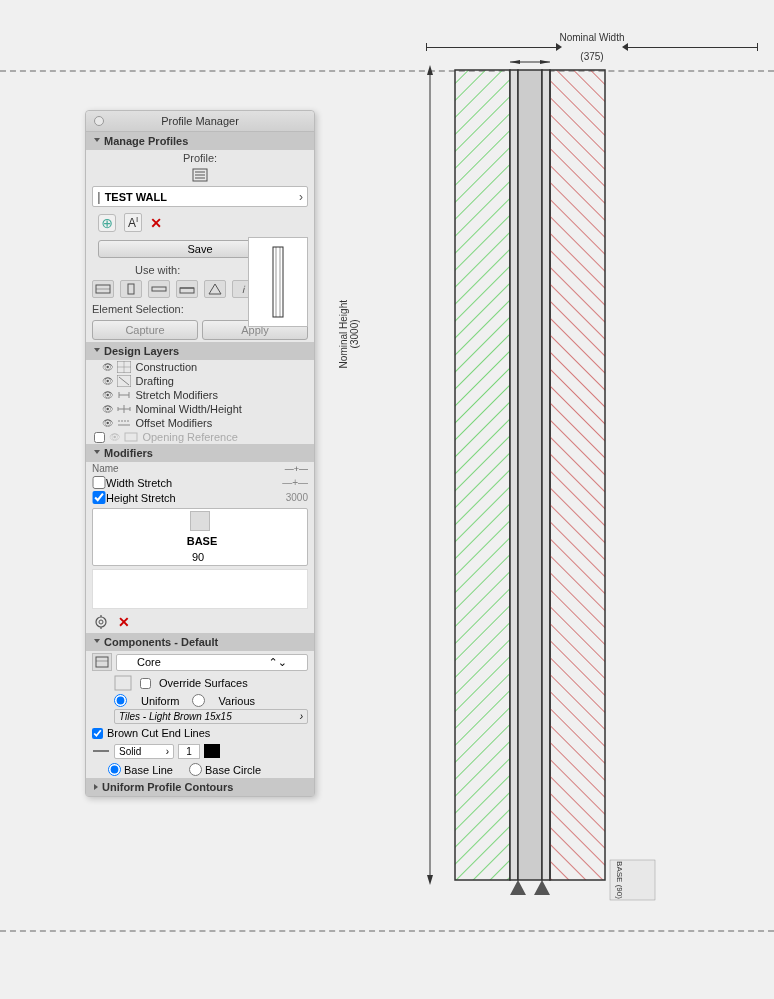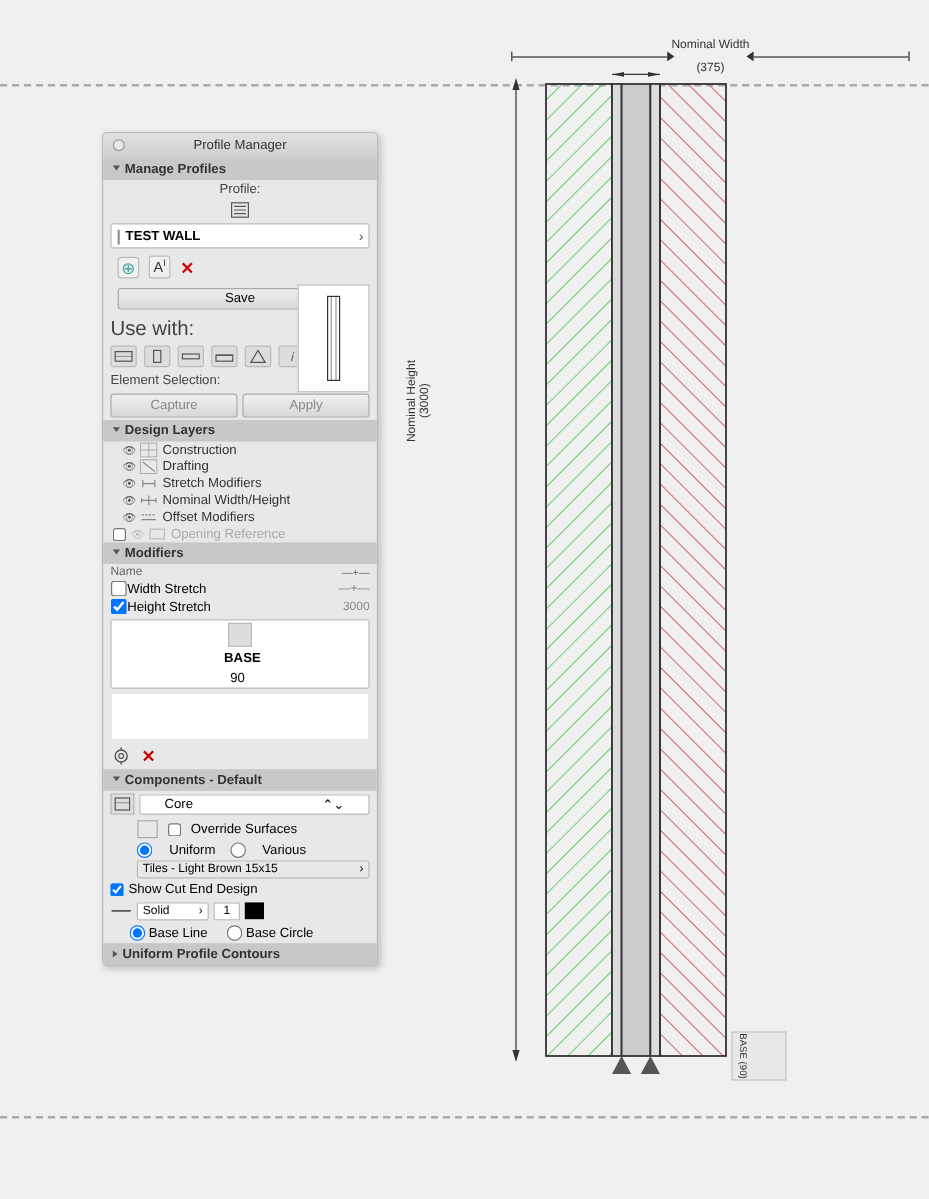--- a/index.html
+++ b/index.html
@@ -116,21 +116,21 @@
     .btn-save {
       background: linear-gradient(to bottom, #f0f0f0, #d8d8d8);
       border: 1px solid #aaa;
       border-radius: 3px;
       padding: 2px 14px;
       font-size: 11px;
       cursor: pointer;
       margin: 2px 6px;
     }
 
-    .use-with-label { padding: 2px 6px; font-size: 17px; color: #444; }
+    .use-with-label { padding: 2px 6px; font-size: 11px; color: #444; margin-left: 43px; }
 
     .use-with-icons {
       display: flex;
       gap: 6px;
       padding: 2px 6px;
       flex-wrap: wrap;
     }
 
     .use-icon {
       width: 22px; height: 18px;
@@ -279,20 +279,21 @@
     .radio-option {
       display: flex;
       align-items: center;
       gap: 14px;
     }
 
     .tiles-row {
       display: flex;
       align-items: center;
       padding: 1px 6px 1px 28px;
+      font-style: italic;
     }
     .tiles-select {
       flex: 1;
       background: #e8e8e8;
       border: 1px solid #bbb;
       border-radius: 2px;
       padding: 1px 4px;
       font-size: 10px;
       display: flex;
       align-items: center;
@@ -625,21 +626,21 @@
 
   <div class="tiles-row">
     <div class="tiles-select">
       <span>Tiles - Light Brown 15x15</span>
       <span>›</span>
     </div>
   </div>
 
   <div class="check-text-row">
     <input type="checkbox" checked="" style="width: 11px; height: 11px;">
-    <span>Show Cut End Design</span>
+    <span>Brown Cut End Lines</span>
   </div>
 
   <div class="line-style-row">
     <div style="width:18px;height:16px;">
       <svg width="18" height="16">
           <line x1="1" y1="8" x2="17" y2="8" stroke="#555" stroke-width="1.5"></line>
         </svg>
     </div>
     <div class="line-style-select">
       <span>Solid</span>

